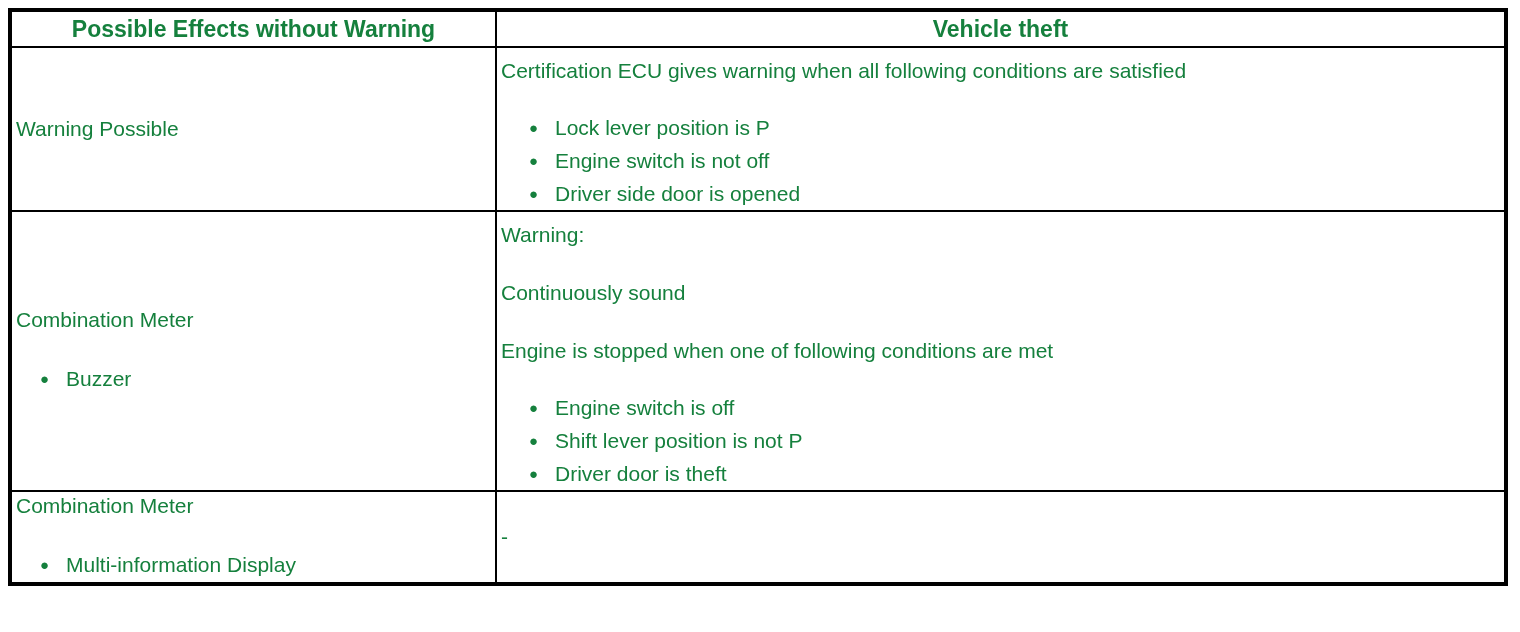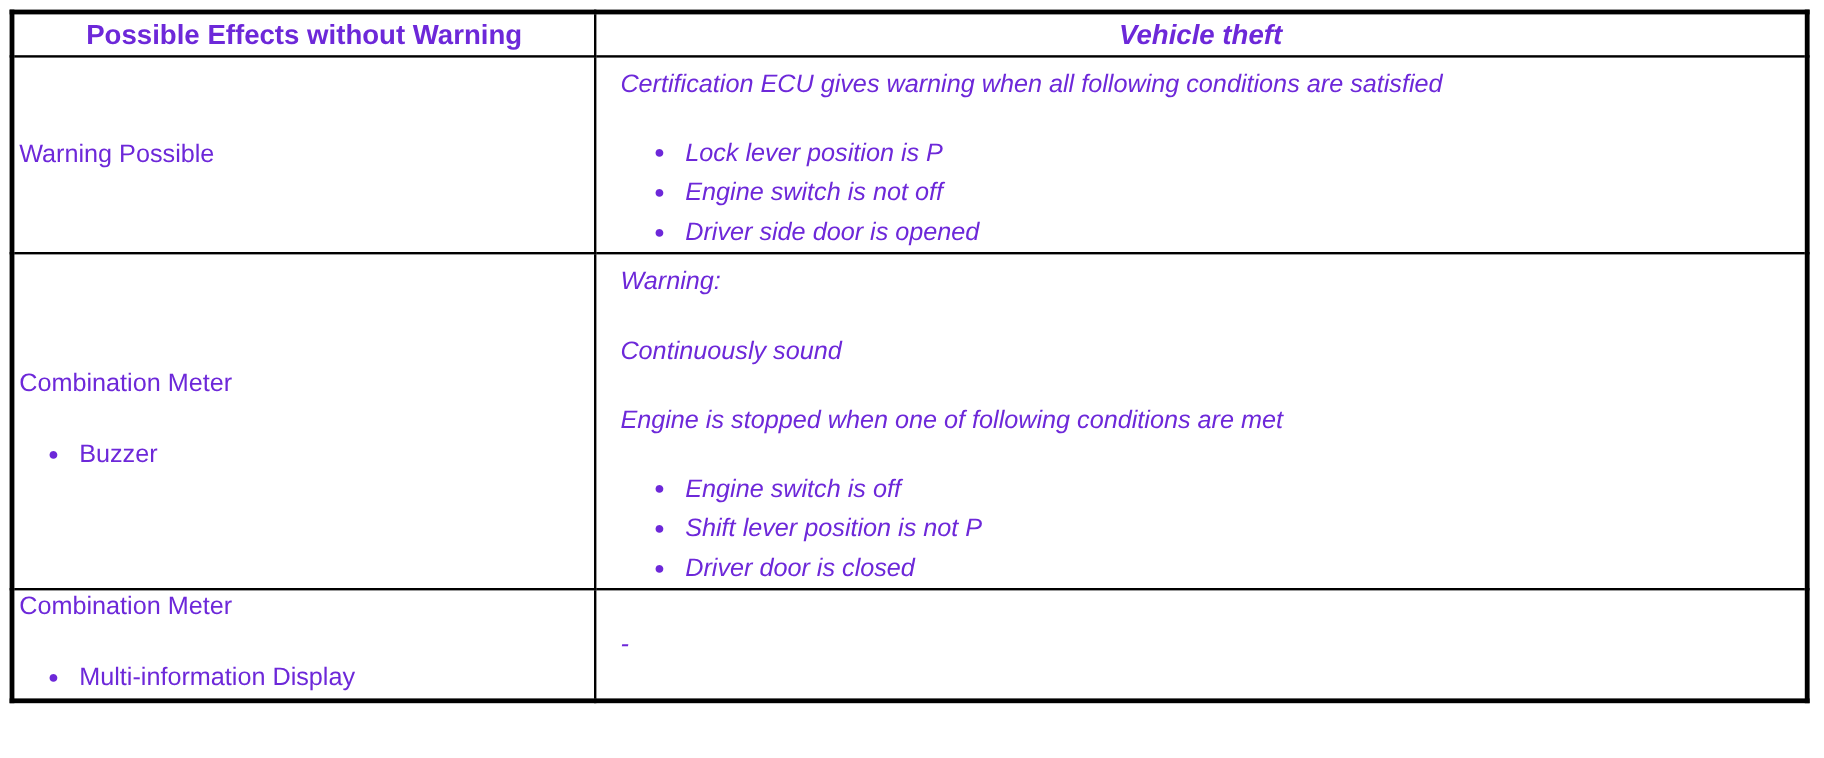--- a/index.html
+++ b/index.html
@@ -6,58 +6,58 @@
     margin: 0;
     padding: 0;
     background: #ffffff;
   }
   .page {
     position: relative;
     width: 1520px;
     height: 632px;
     background: #ffffff;
     font-family: "Liberation Sans", sans-serif;
-    color: #6d28d9;
+    color: #15803d;
     font-size: 21px;
   }
   table.doc-table {
     position: absolute;
     left: 8px;
     top: 8px;
     width: 1500px;
     border-collapse: collapse;
     table-layout: fixed;
   }
   table.doc-table, table.doc-table th, table.doc-table td {
     border: 2px solid #000000;
   }
   table.doc-table {
     border-width: 4px;
   }
   th.col-left, td.cell-left { width: 483px; }
-  th.col-right, td.cell-right { width: 1007px; font-style: italic; }
+  th.col-right, td.cell-right { width: 1007px; }
 
   th {
     height: 34px;
     font-weight: bold;
     font-size: 23px;
     text-align: center;
     vertical-align: middle;
     padding: 0;
   }
   td {
     vertical-align: middle;
     padding: 0;
   }
   td.cell-left {
     padding-left: 4px;
     padding-right: 4px;
   }
   td.cell-right {
-    padding-left: 20px;
+    padding-left: 4px;
     padding-right: 8px;
   }
   td.v-top {
     vertical-align: top;
     padding-top: 10px;
   }
   .row-1 { height: 160px; }
   .row-2 { height: 269px; }
   .row-3 { height: 93px; }
   .row-4 { height: 40px; }
@@ -143,21 +143,21 @@
           <li>
             <span class="dot">●</span>
             <span>Engine switch is off</span>
           </li>
           <li>
             <span class="dot">●</span>
             <span>Shift lever position is not P</span>
           </li>
           <li>
             <span class="dot">●</span>
-            <span>Driver door is closed</span>
+            <span>Driver door is theft</span>
           </li>
         </ul>
       </td>
     </tr>
 
     <tr class="row-3">
       <td class="cell-left">
         <div class="left-block">
           <p class="left-title">Combination Meter</p>
           <ul class="bullets">

